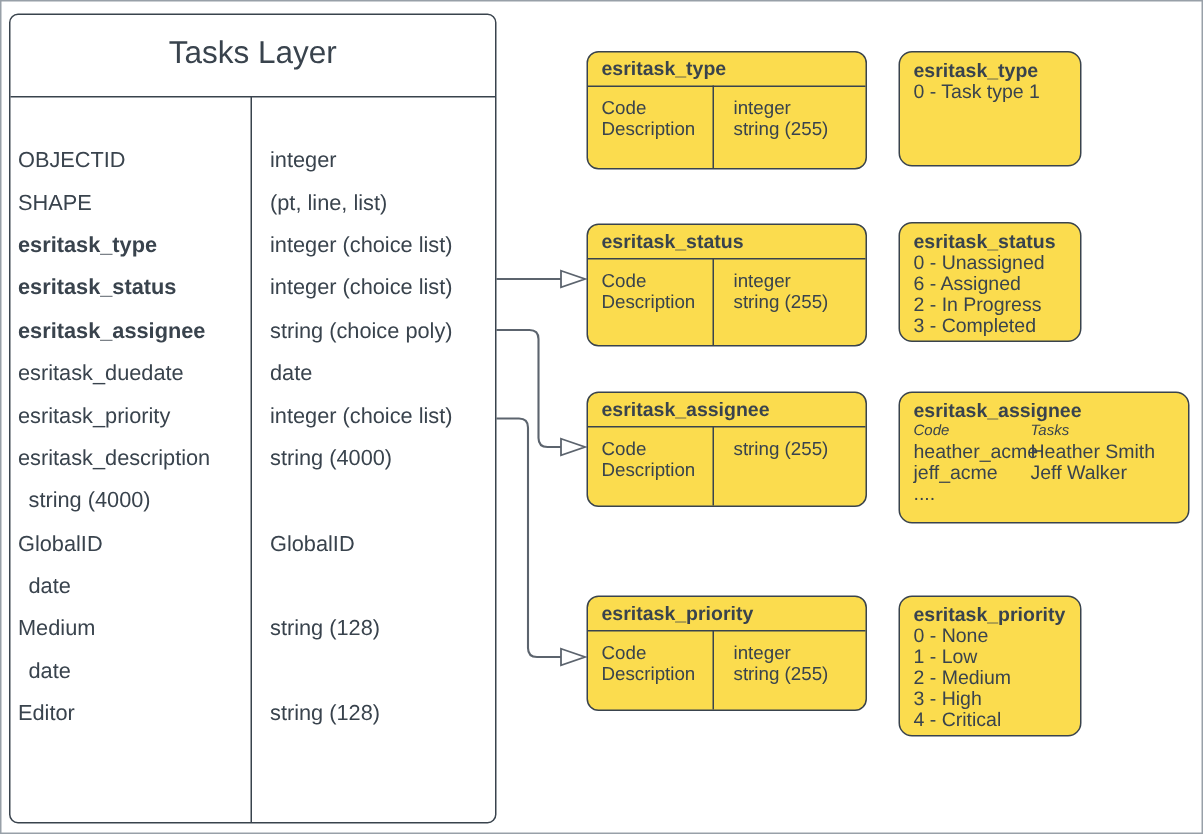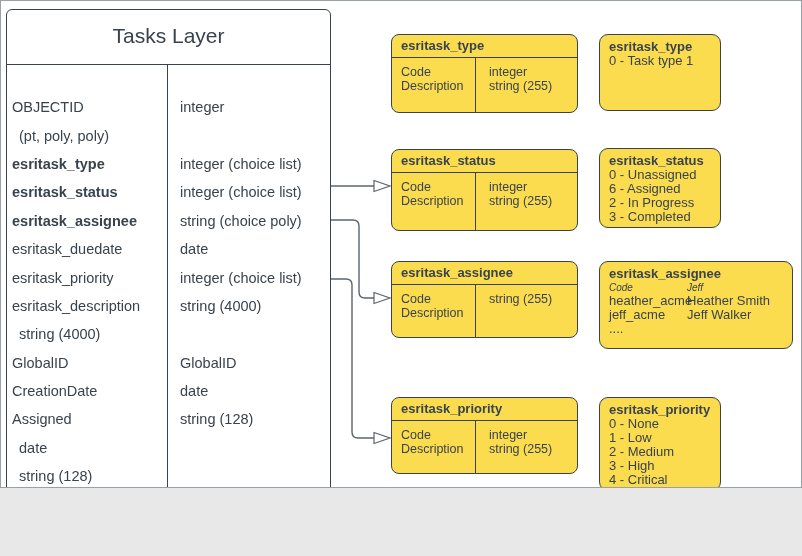--- a/index.html
+++ b/index.html
@@ -3,21 +3,21 @@
 <meta charset="utf-8">
 <style>
   :root{
     --yellow:#FBDC4E;
     --ink:#39434D;
     --line:#5C646E;
     --frame:#98A0A8;
   }
   html,body{margin:0;padding:0;background:#e8e8e8;}
   .canvas{
-    position:relative;width:802px;height:488px;background:#ffffff;
+    position:relative;width:802px;height:556px;background:#ffffff;
     border:1px solid var(--frame);box-sizing:border-box;overflow:hidden;
     font-family:"Liberation Sans", sans-serif;color:var(--ink);
   }
   svg.connectors{position:absolute;left:0;top:0;width:802px;height:556px;z-index:1;}
 
   
   .tasks-box{
     position:absolute;left:5px;top:8px;width:325px;height:540px;
     border:1px solid var(--ink);border-radius:6px;background:#fff;
     box-sizing:border-box;z-index:2;
@@ -81,21 +81,22 @@
 
   <div class="tasks-box">
     <div class="tasks-title">Tasks Layer</div>
     <div class="col-divider"></div>
     <div class="tasks-rows">
         <div class="trow">
           <span class="fname">OBJECTID</span>
           <span class="ftype">integer</span>
         </div>
         <div class="trow">
-          <span class="ftype">(pt, poly, poly)</span>
+          <span class="fname">SHAPE</span>
+          <span class="ftype">(pt, line, list)</span>
         </div>
         <div class="trow">
           <span class="fname b">esritask_type</span>
           <span class="ftype">integer (choice list)</span>
         </div>
         <div class="trow">
           <span class="fname b">esritask_status</span>
           <span class="ftype">integer (choice list)</span>
         </div>
         <div class="trow">
@@ -115,31 +116,31 @@
           <span class="ftype">string (4000)</span>
         </div>
         <div class="trow">
           <span class="ftype">string (4000)</span>
         </div>
         <div class="trow">
           <span class="fname">GlobalID</span>
           <span class="ftype">GlobalID</span>
         </div>
         <div class="trow">
-          <span class="fname">CreationDate</span>
           <span class="ftype">date</span>
         </div>
         <div class="trow">
-          <span class="fname">Assigned</span>
+          <span class="fname">Medium</span>
           <span class="ftype">string (128)</span>
         </div>
         <div class="trow">
           <span class="ftype">date</span>
         </div>
         <div class="trow">
+          <span class="fname">Editor</span>
           <span class="ftype">string (128)</span>
         </div>
       </div>
   </div>
 
   <div class="schema-box" style="top:33px;height:79px">
     <div class="sb-header">esritask_type</div>
     <div class="sb-body">
       <div class="sb-left">
           <div>Code</div>
@@ -204,21 +205,21 @@
         <div>6 - Assigned</div>
         <div>2 - In Progress</div>
         <div>3 - Completed</div>
       </div>
   </div>
 
   <div class="values-box" style="top:260px;width:194px;height:88px">
     <div class="vb-title">esritask_assignee</div>
     <div class="vb-grid">
         <div class="colhead">Code</div>
-        <div class="colhead">Jeff</div>
+        <div class="colhead">Tasks</div>
         <div class="cell">heather_acme</div>
         <div class="cell">Heather Smith</div>
         <div class="cell">jeff_acme</div>
         <div class="cell">Jeff Walker</div>
       </div>
     <div class="vb-more">....</div>
   </div>
 
   <div class="values-box" style="top:396px;width:122px;height:94px">
     <div class="vb-title">esritask_priority</div>

